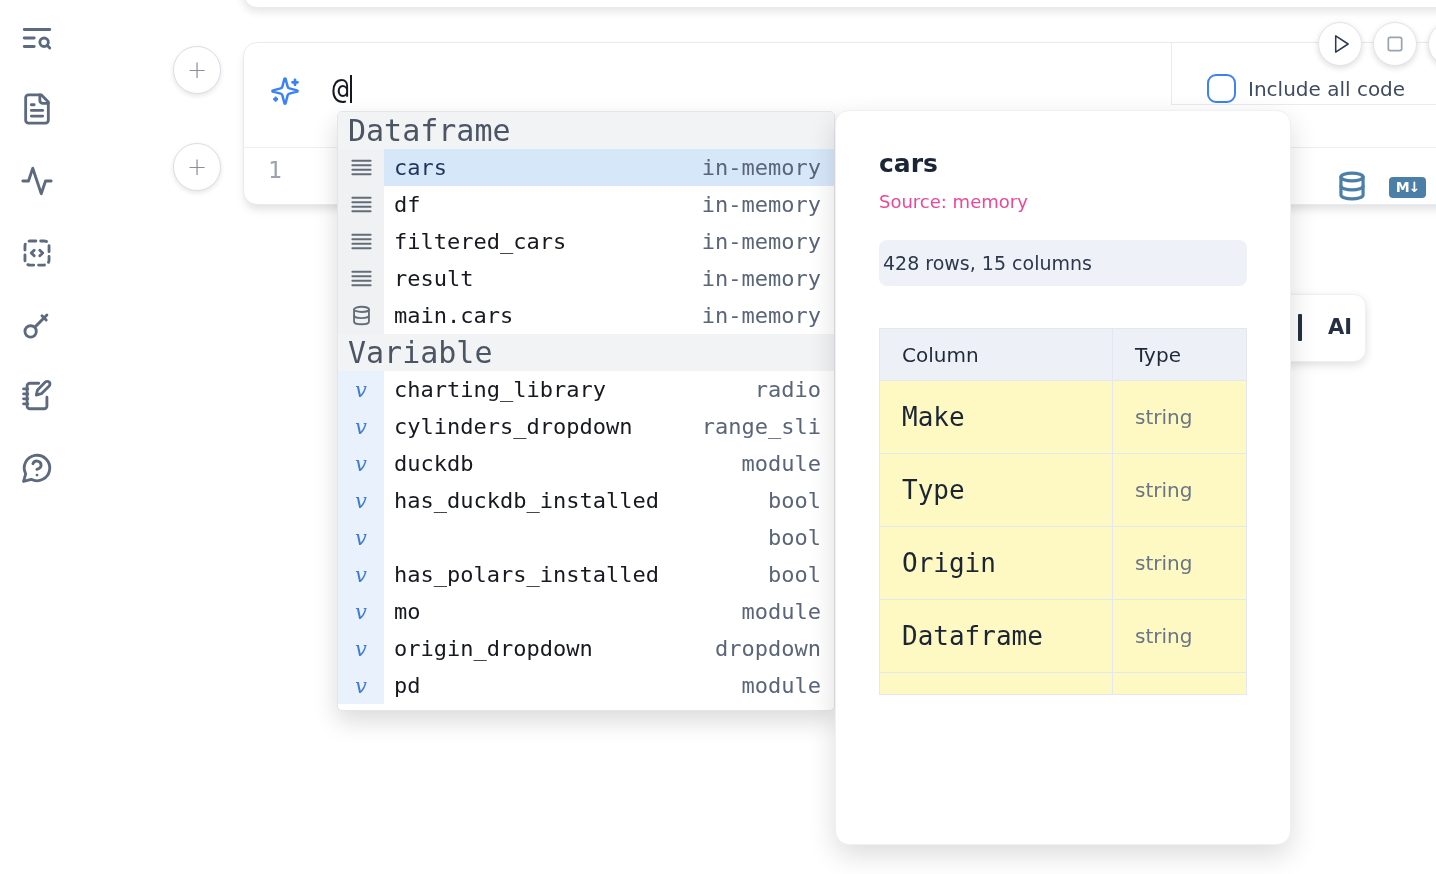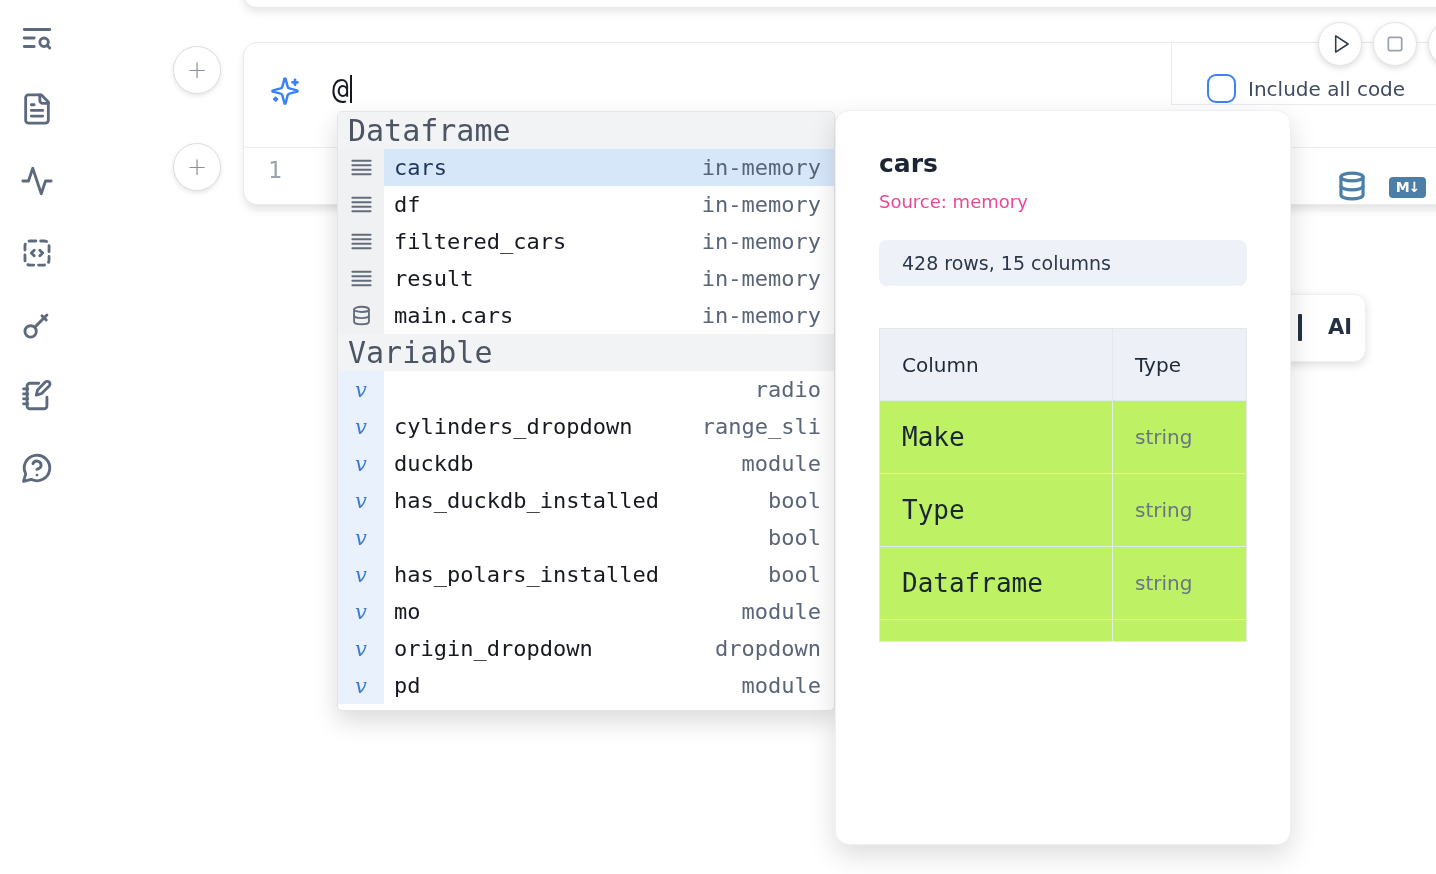--- a/index.html
+++ b/index.html
@@ -75,26 +75,26 @@
                     border-radius:1px; }
   .ai-btn .label { position:absolute; right:13px; top:20px; font-size:21px; font-weight:bold; color:#253042; }
 
   
   .panel { position:absolute; left:835px; top:110px; width:456px; height:735px; background:#fff;
            border:1px solid #eef0f3; border-radius:14px; box-shadow:0 10px 28px rgba(0,0,0,.14); z-index:10;
            padding:38px 45px 0 43px; overflow:hidden; }
   .panel-title { font-size:25px; font-weight:bold; color:#1b2533; }
   .panel-source { margin-top:13px; font-size:18px; color:#ec4899; }
   .panel-badge { margin-top:28px; width:368px; height:46px; background:#eef2f8; border-radius:8px;
-                 display:flex; align-items:center; padding-left:23px; font-size:19px; color:#2c3749; }
+                 display:flex; align-items:center; padding-left:4px; font-size:19px; color:#2c3749; }
   .tbl-clip { margin-top:42px; width:368px; height:466px; overflow:hidden; }
   .schema { border-collapse:collapse; width:368px; table-layout:fixed; }
   .schema th, .schema td { border:1px solid #e2e8f0; text-align:left; padding-left:22px; }
-  .schema th { background:#edf1f7; height:72px; font-size:20px; font-weight:400; color:#1f2937; }
-  .schema td { height:73px; background:#bef264; }
+  .schema th { background:#edf1f7; height:52px; font-size:20px; font-weight:400; color:#1f2937; }
+  .schema td { height:73px; background:#fef9c3; }
   .schema td.col-name { font-family:"DejaVu Sans Mono",monospace; font-size:26px; color:#1b2533; }
   .schema td.col-type { font-size:20px; color:#697586; }
   .schema tr.partial td { height:22px; }
 </style>
 </head>
 <body>
 
 <div class="screen">
 
   <nav class="sidebar">
@@ -285,20 +285,21 @@
     </div>
 
     <div class="ac-section">
       <div class="ac-header">Variable</div>
       <div class="ac-items">
     <div class="ac-row sec-var">
       <span class="ac-icon">
                 <em class="var-v">v</em>
               </span>
       <span class="ac-body">
+                <span class="ac-name">charting_library</span>
                 <span class="ac-detail">radio</span>
               </span>
     </div>
 
     <div class="ac-row sec-var">
       <span class="ac-icon">
                 <em class="var-v">v</em>
               </span>
       <span class="ac-body">
                 <span class="ac-name">cylinders_dropdown</span>
@@ -401,20 +402,24 @@
       <td class="col-name">Make</td>
       <td class="col-type">string</td>
     </tr>
 
 
     <tr>
       <td class="col-name">Type</td>
       <td class="col-type">string</td>
     </tr>
 
+    <tr>
+      <td class="col-name">Origin</td>
+      <td class="col-type">string</td>
+    </tr>
 
     <tr>
       <td class="col-name">Dataframe</td>
       <td class="col-type">string</td>
     </tr>
 
     <tr class="partial">
       <td class="col-name"></td>
       <td class="col-type"></td>
     </tr>

